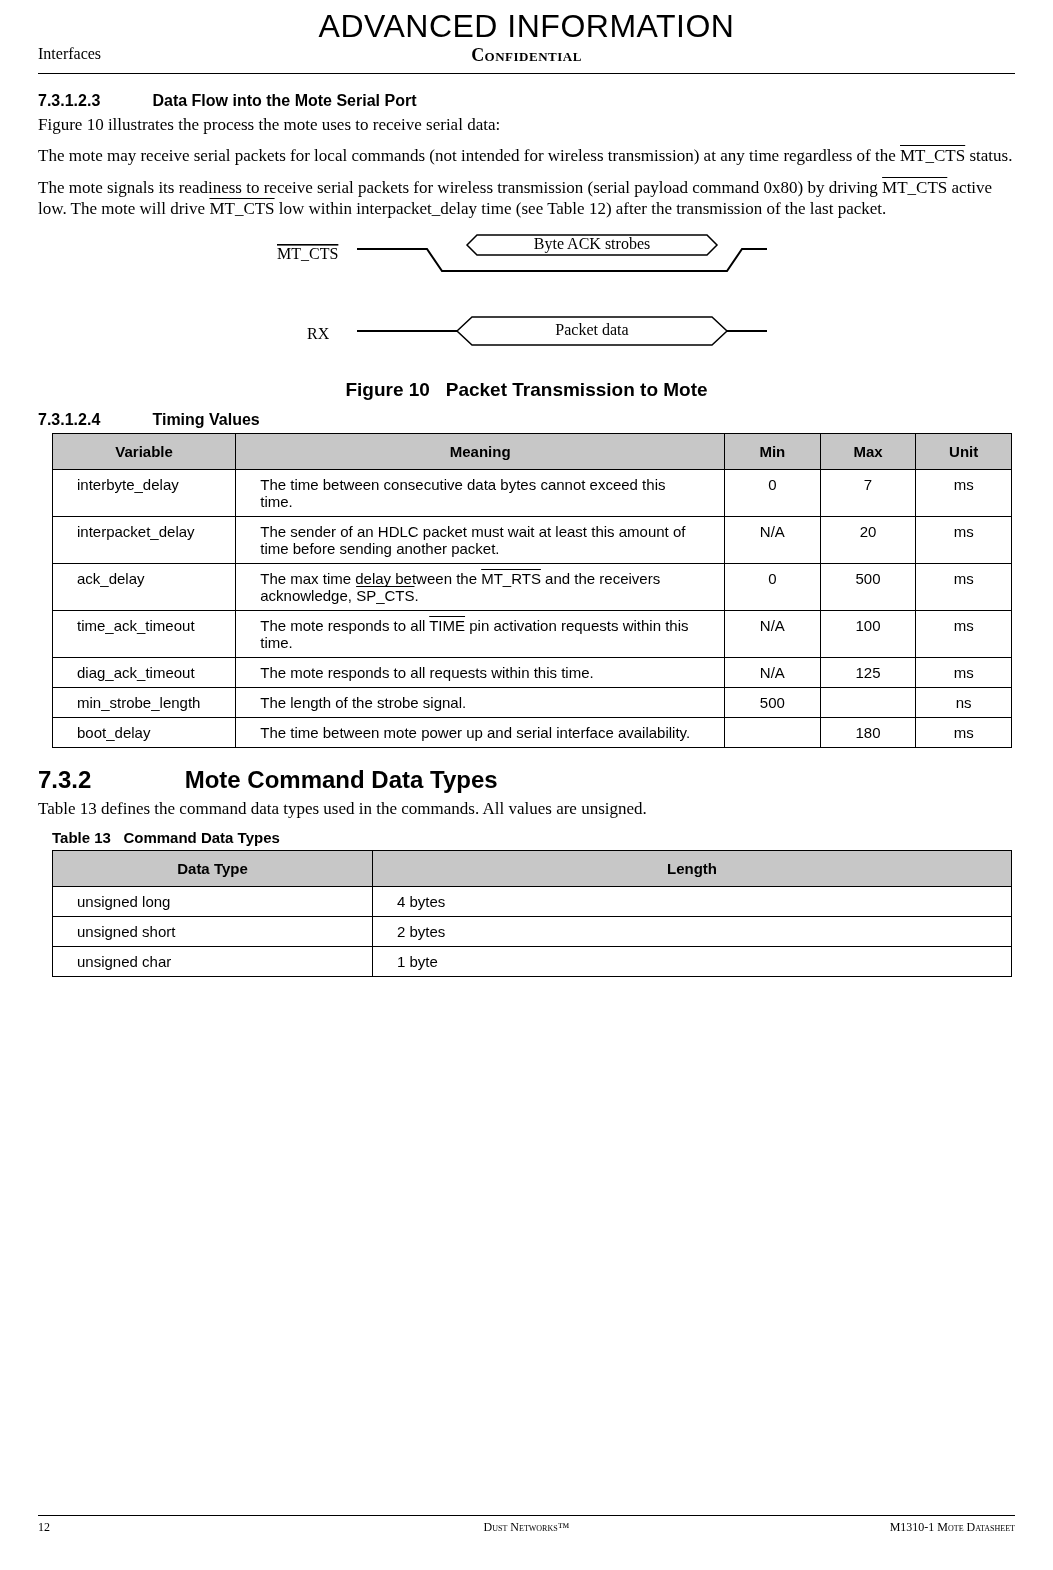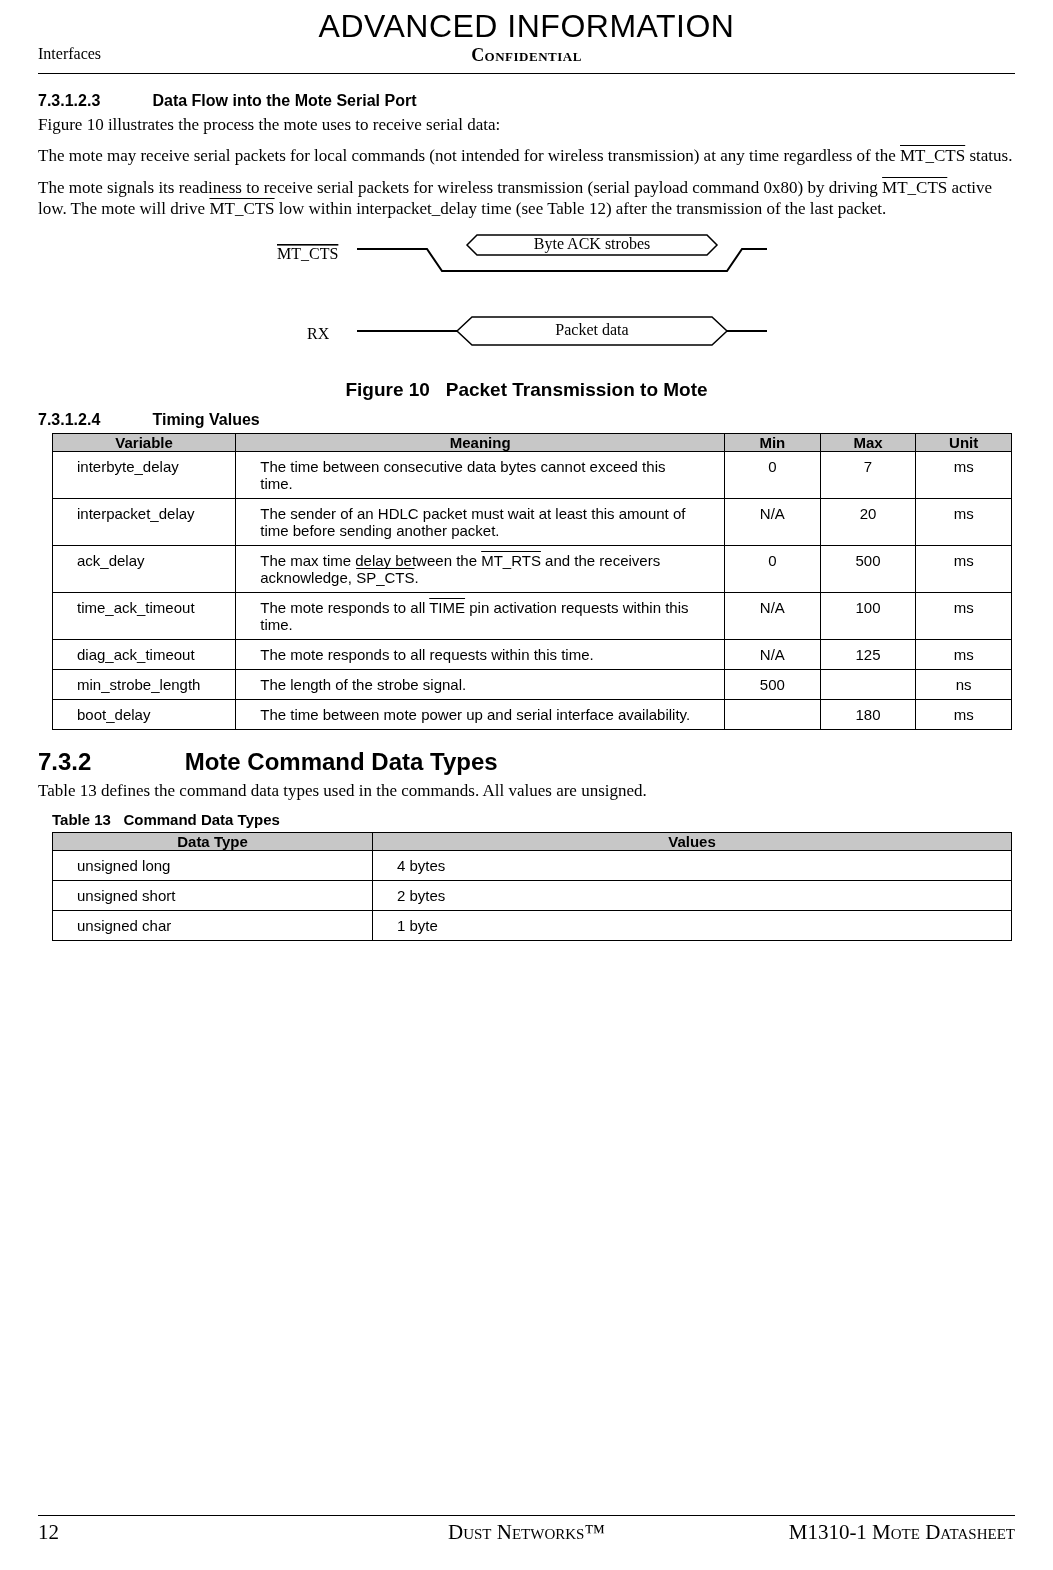--- a/index.html
+++ b/index.html
@@ -89,21 +89,21 @@
   table.data {
     border-collapse: collapse;
     width: 960px;
     margin-left: 14px;
     font-family: Arial, Helvetica, sans-serif;
     font-size: 15px;
   }
   table.data th {
     background: #c7c7c7;
     border: 1px solid #000;
-    padding: 0 8px;
+    padding: 9px 8px;
     font-weight: bold;
     text-align: center;
   }
   table.data td {
     border: 1px solid #000;
     padding: 6px 24px;
     vertical-align: top;
   }
   table.data td.c { text-align: center; }
   .col-var   { width: 160px; }
@@ -117,21 +117,21 @@
     right: 38px;
     bottom: 30px;
   }
   .hr2 {
     border-top: 1px solid #000;
     margin-bottom: 4px;
   }
   .footer-row {
     position: relative;
     height: 20px;
-    font-size: 21px;
+    font-size: 12px;
   }
   .footer-left { position: absolute; left: 0; }
   .footer-center {
     position: absolute;
     left: 0; right: 0;
     text-align: center;
     font-variant: small-caps;
   }
   .footer-right {
     position: absolute;
@@ -282,21 +282,21 @@
     <span>Table 13</span>&nbsp;&nbsp;&nbsp;<span>Command Data Types</span>
   </div>
   <table class="data dt2">
     <colgroup>
         <col class="col-dt">
         <col>
       </colgroup>
     <thead>
       <tr>
         <th>Data Type</th>
-        <th>Values</th>
+        <th>Length</th>
       </tr>
     </thead>
     <tbody>
       <tr>
         <td>unsigned long</td>
         <td>4 bytes</td>
       </tr>
       <tr>
         <td>unsigned short</td>
         <td>2 bytes</td>

